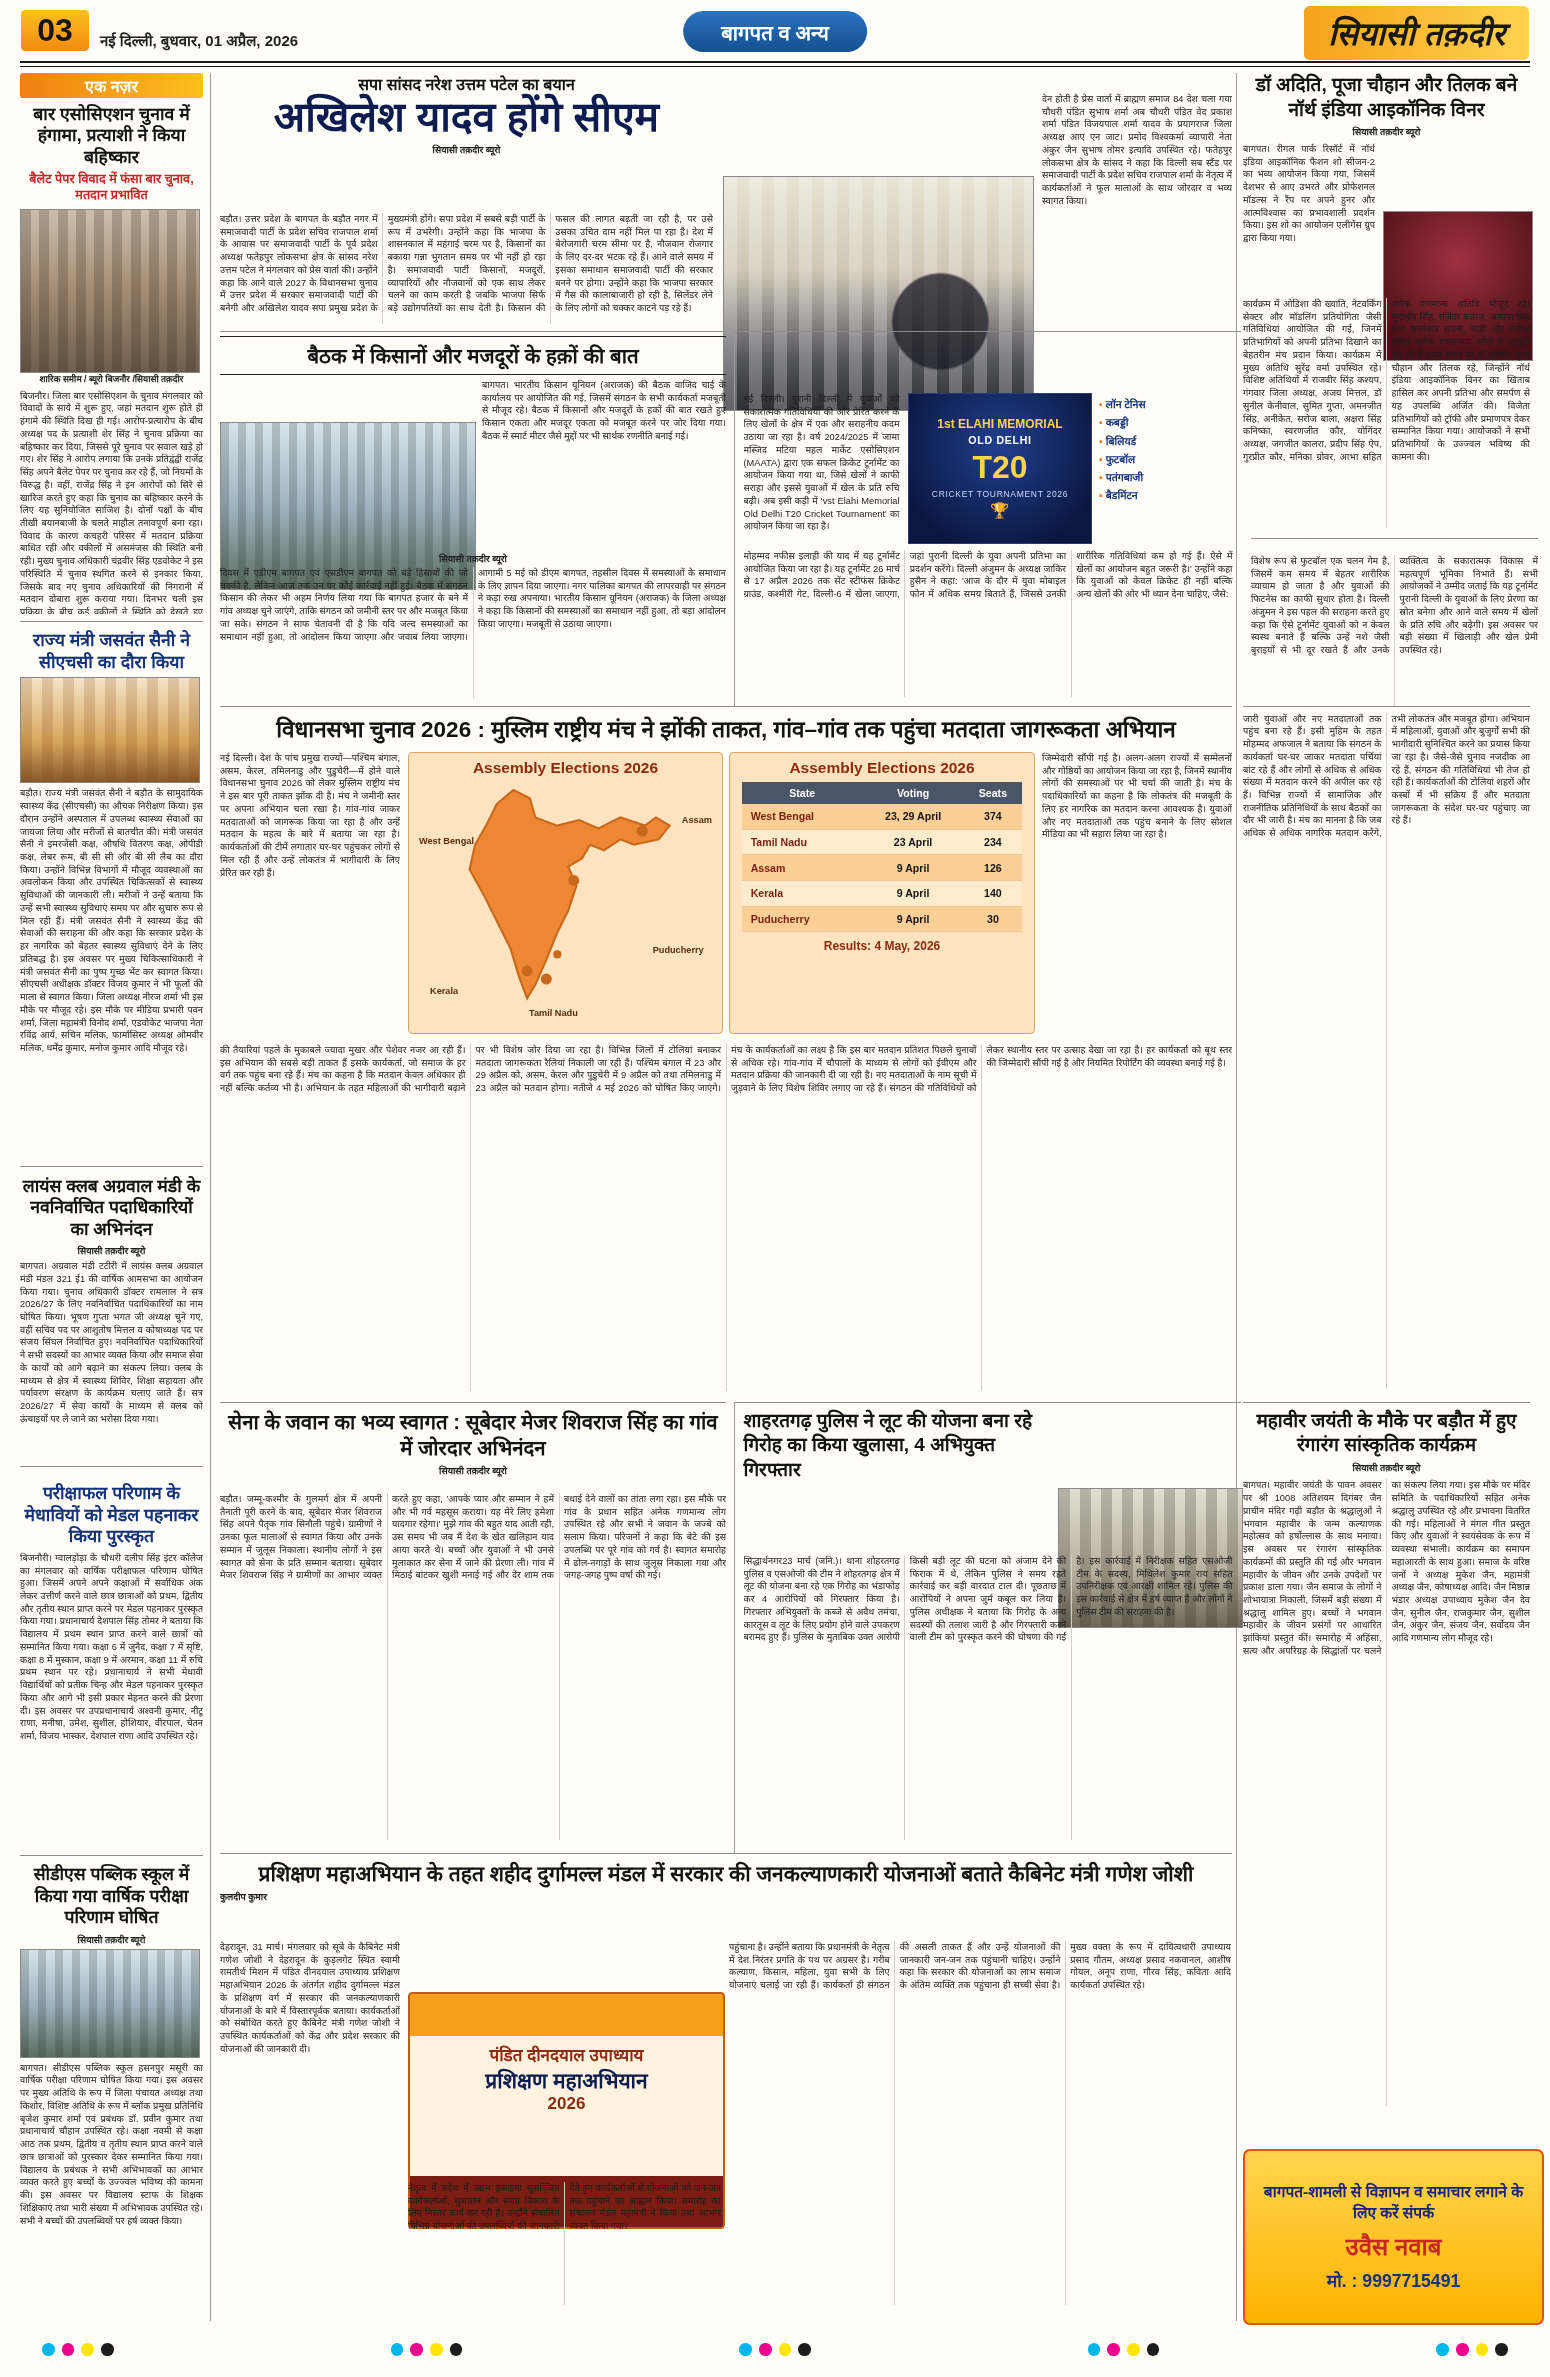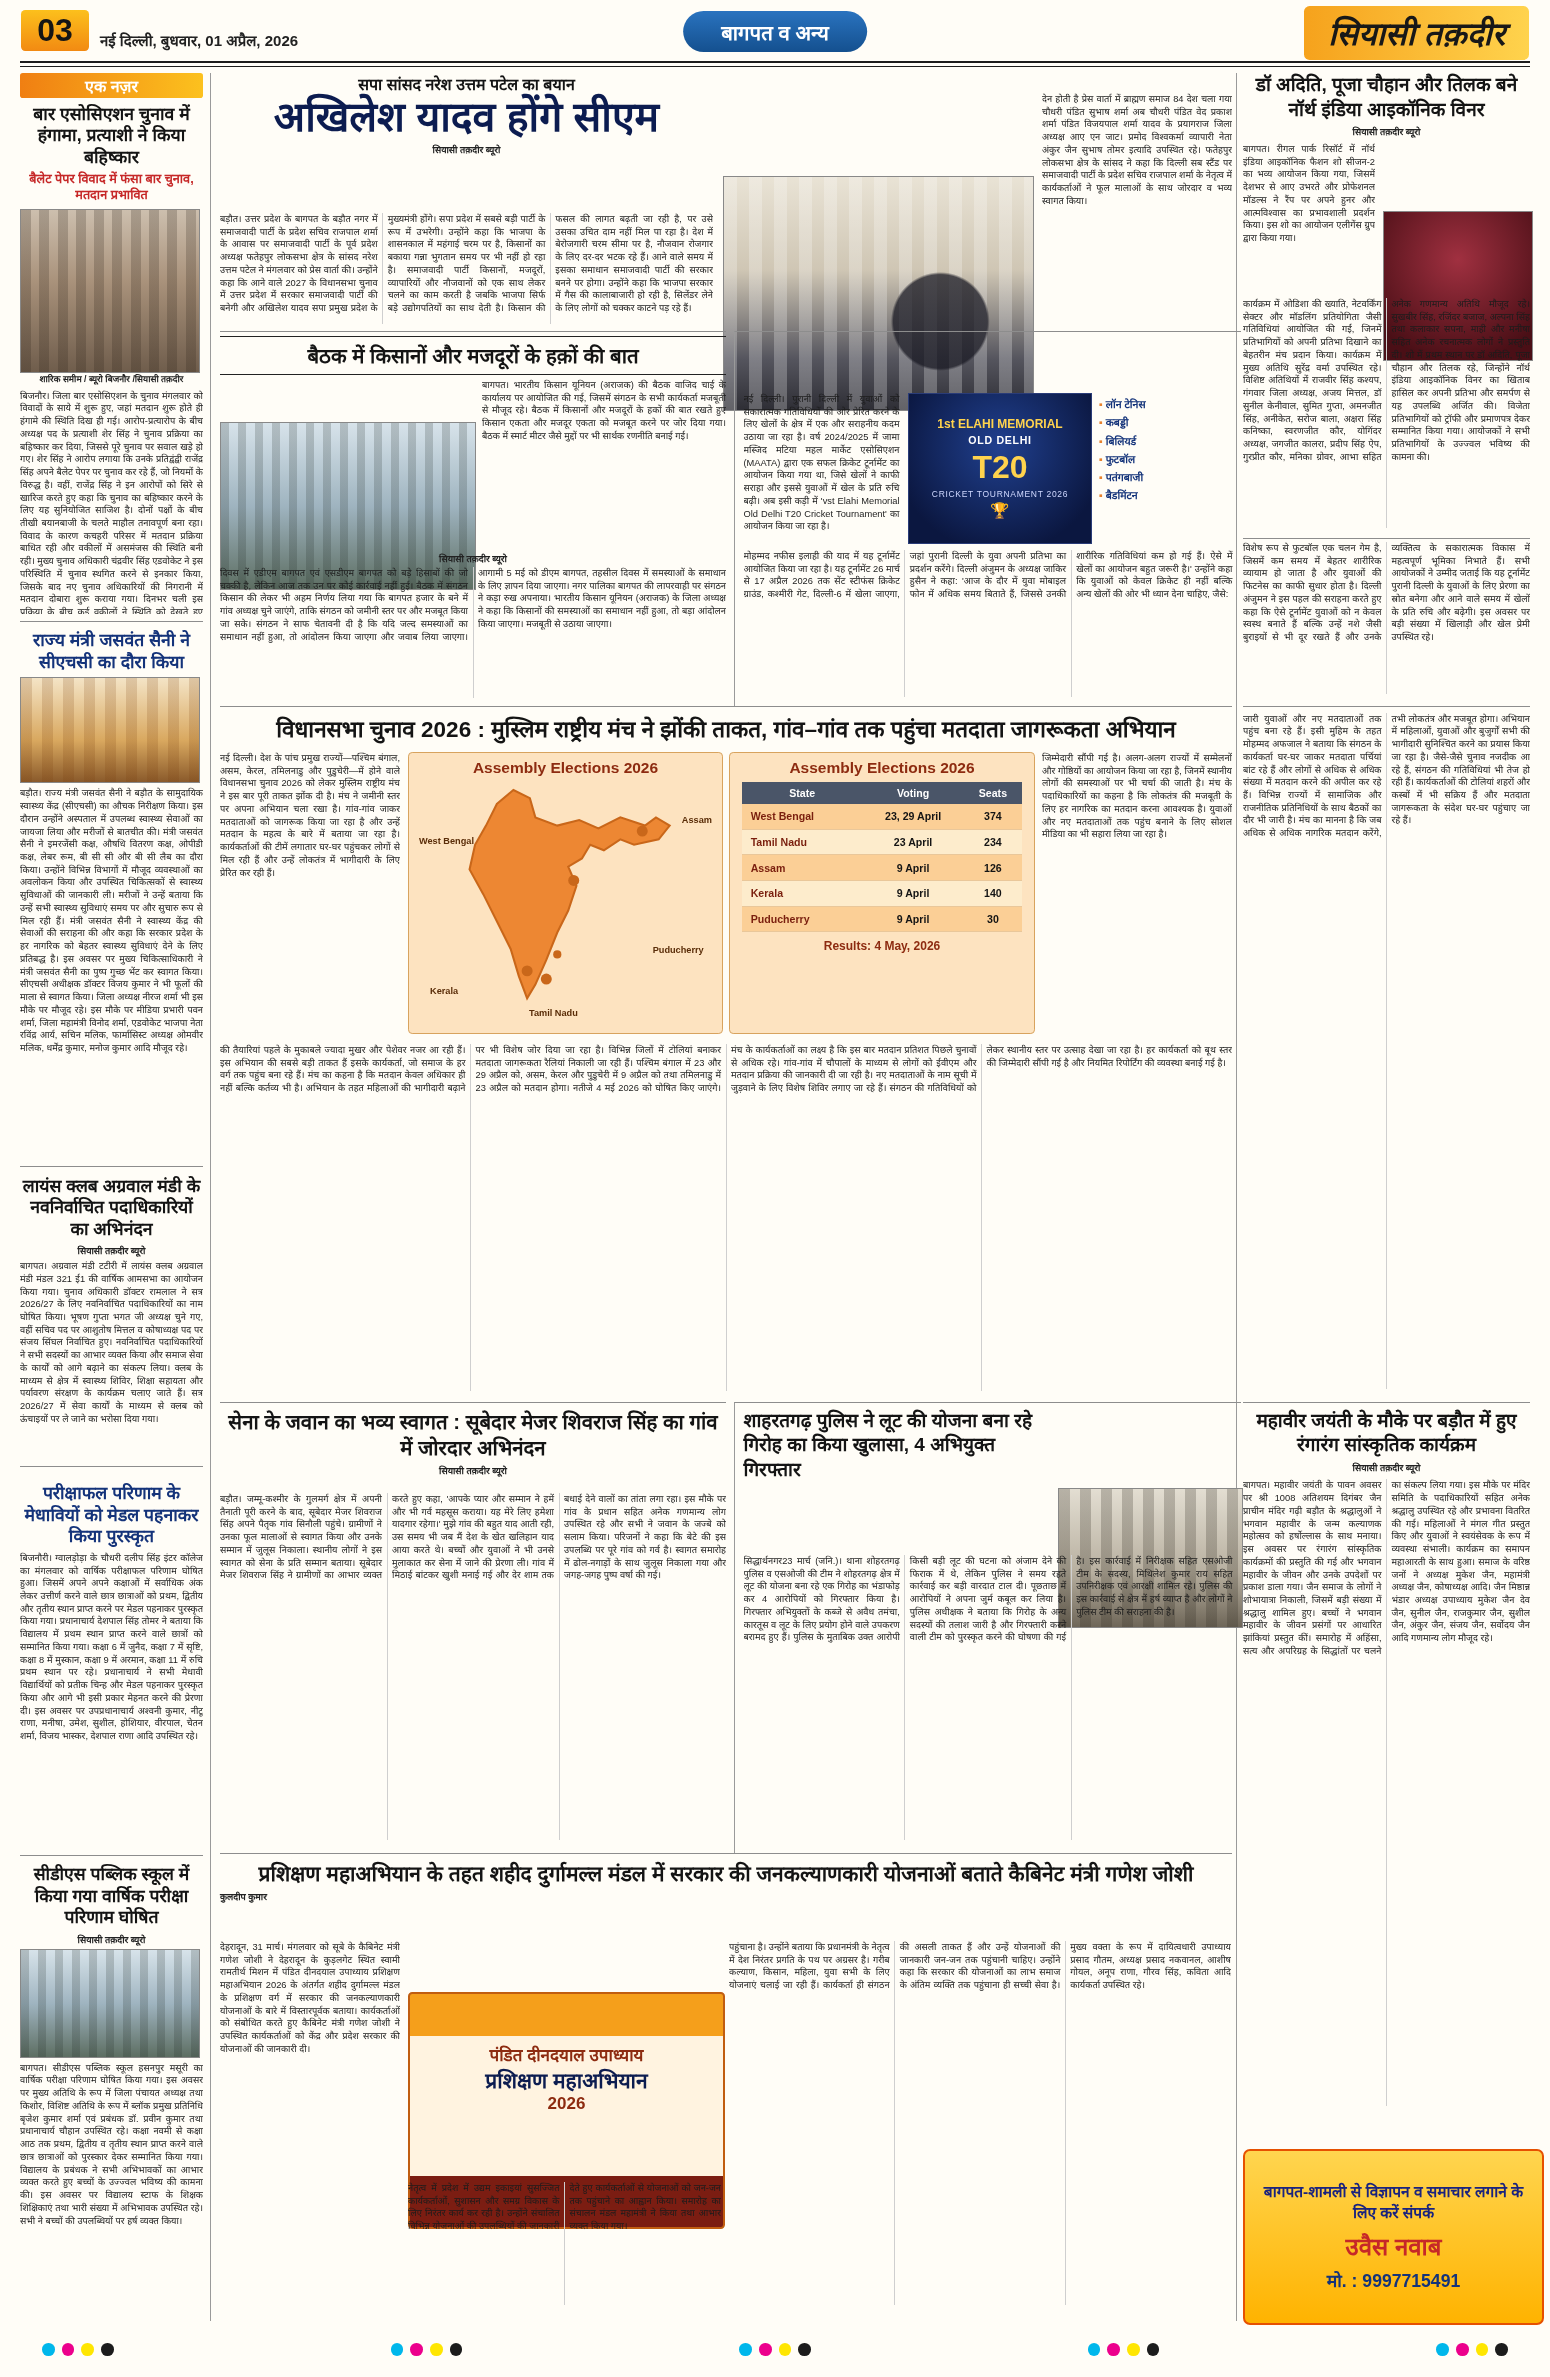--- a/index.html
+++ b/index.html
@@ -302,21 +302,21 @@
   <aside class="rail">
 
     <section class="abs" style="left:0;top:0;width:287px;height:459px;">
       <h2 class="sec-h" style="font-size:19px;line-height:1.3;margin:0;">डॉ अदिति, पूजा चौहान और तिलक बने नॉर्थ इंडिया आइकॉनिक विनर</h2>
       <div class="byline">सियासी तक़दीर ब्यूरो</div>
       <p class="bt abs" style="left:0;top:70px;width:132px;height:148px;margin:0;">बागपत। रीगल पार्क रिसॉर्ट में नॉर्थ इंडिया आइकॉनिक फैशन शो सीजन-2 का भव्य आयोजन किया गया, जिसमें देशभर से आए उभरते और प्रोफेशनल मॉडल्स ने रैंप पर अपने हुनर और आत्मविश्वास का प्रभावशाली प्रदर्शन किया। इस शो का आयोजन एलीगेंस ग्रुप द्वारा किया गया।</p>
       <div class="ph ph-stage abs" style="left:140px;top:70px;width:148px;height:148px;"></div>
       <p class="bt cols2 abs" style="left:0;top:225px;width:287px;height:230px;margin:0;">कार्यक्रम में ओडिशा की ख्याति, नेटवर्किंग सेक्टर और मॉडलिंग प्रतियोगिता जैसी गतिविधियां आयोजित की गईं, जिनमें प्रतिभागियों को अपनी प्रतिभा दिखाने का बेहतरीन मंच प्रदान किया। कार्यक्रम में मुख्य अतिथि सुरेंद्र वर्मा उपस्थित रहे। विशिष्ट अतिथियों में राजवीर सिंह कश्यप, गंगवार जिला अध्यक्ष, अजय मित्तल, डॉ सुनील केनीवाल, सुमित गुप्ता, अमनजीत सिंह, अनीकेत, सरोज बाला, अक्षरा सिंह कनिष्का, स्वरणजीत कौर, योगिंदर अध्यक्ष, जगजीत कालरा, प्रदीप सिंह ऐप, गुरप्रीत कौर, मनिका ग्रोवर, आभा सहित अनेक गणमान्य अतिथि मौजूद रहे। सुखबीर सिंह, रजिंदर बजाज, अल्पना सिंह तथा कलाकार सपना, माही और मनीषा सहित अनेक रचनात्मक लोगों ने प्रस्तुति दी। शो में प्रथम स्थान पर डॉ अदिति, पूजा चौहान और तिलक रहे, जिन्होंने नॉर्थ इंडिया आइकॉनिक विनर का खिताब हासिल कर अपनी प्रतिभा और समर्पण से यह उपलब्धि अर्जित की। विजेता प्रतिभागियों को ट्रॉफी और प्रमाणपत्र देकर सम्मानित किया गया। आयोजकों ने सभी प्रतिभागियों के उज्ज्वल भविष्य की कामना की।</p>
     </section>
 
-    <section class="abs secline" style="left:0;top:465px;width:287px;height:162px;padding-top:3px;">
+    <section class="abs secline" style="left:8px;top:465px;width:287px;height:162px;padding-top:16px;">
       <p class="bt cols2" style="height:152px;margin:0;">विशेष रूप से फुटबॉल एक चलन गेम है, जिसमें कम समय में बेहतर शारीरिक व्यायाम हो जाता है और युवाओं की फिटनेस का काफी सुधार होता है। दिल्ली अंजुमन ने इस पहल की सराहना करते हुए कहा कि ऐसे टूर्नामेंट युवाओं को न केवल स्वस्थ बनाते हैं बल्कि उन्हें नशे जैसी बुराइयों से भी दूर रखते हैं और उनके व्यक्तित्व के सकारात्मक विकास में महत्वपूर्ण भूमिका निभाते हैं। सभी आयोजकों ने उम्मीद जताई कि यह टूर्नामेंट पुरानी दिल्ली के युवाओं के लिए प्रेरणा का स्रोत बनेगा और आने वाले समय में खेलों के प्रति रुचि और बढ़ेगी। इस अवसर पर बड़ी संख्या में खिलाड़ी और खेल प्रेमी उपस्थित रहे।</p>
     </section>
 
     <section class="abs secline" style="left:0;top:633px;width:287px;height:691px;padding-top:5.6px;">
       <p class="bt cols2" style="height:676px;margin:0;">जारी युवाओं और नए मतदाताओं तक पहुंच बना रहे हैं। इसी मुहिम के तहत मोहम्मद अफजाल ने बताया कि संगठन के कार्यकर्ता घर-घर जाकर मतदाता पर्चियां बांट रहे हैं और लोगों से अधिक से अधिक संख्या में मतदान करने की अपील कर रहे हैं। विभिन्न राज्यों में सामाजिक और राजनीतिक प्रतिनिधियों के साथ बैठकों का दौर भी जारी है। मंच का मानना है कि जब अधिक से अधिक नागरिक मतदान करेंगे, तभी लोकतंत्र और मजबूत होगा। अभियान में महिलाओं, युवाओं और बुजुर्गों सभी की भागीदारी सुनिश्चित करने का प्रयास किया जा रहा है। जैसे-जैसे चुनाव नजदीक आ रहे हैं, संगठन की गतिविधियां भी तेज हो रही हैं। कार्यकर्ताओं की टोलियां शहरों और कस्बों में भी सक्रिय हैं और मतदाता जागरूकता के संदेश घर-घर पहुंचाए जा रहे हैं।</p>
     </section>
 
     <section class="abs secline" style="left:0;top:1329px;width:287px;height:736px;padding-top:5.6px;">
       <h2 class="sec-h" style="font-size:19px;line-height:1.3;margin:0;">महावीर जयंती के मौके पर बड़ौत में हुए रंगारंग सांस्कृतिक कार्यक्रम</h2>
       <div class="byline">सियासी तक़दीर ब्यूरो</div>

